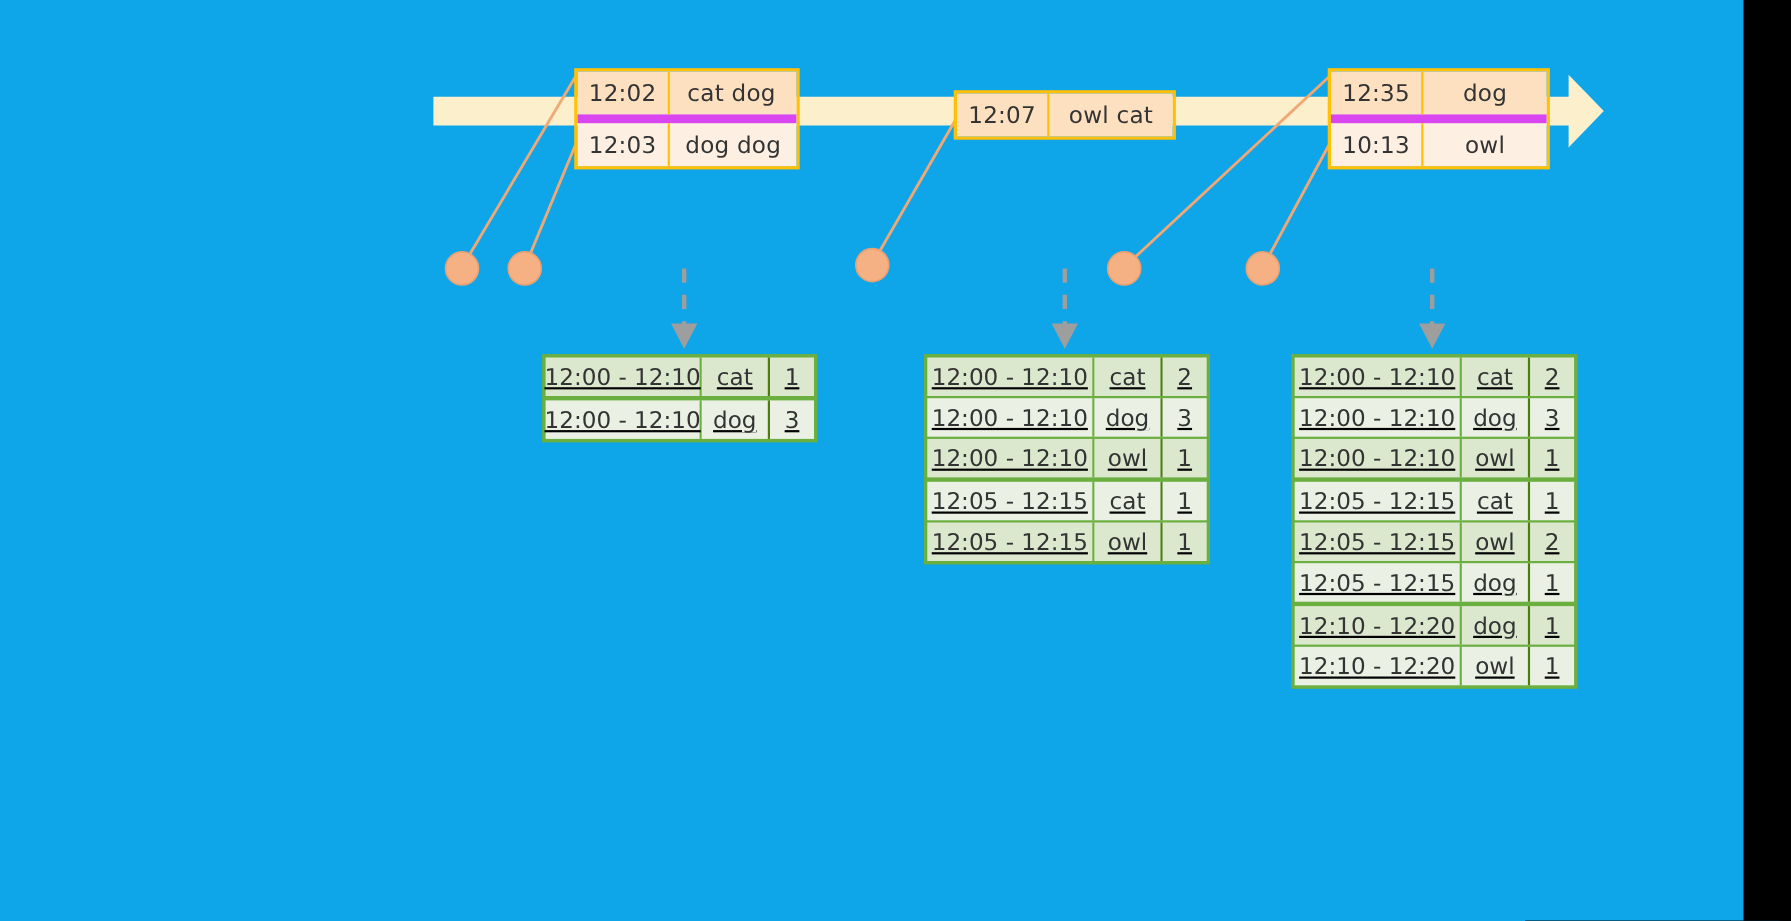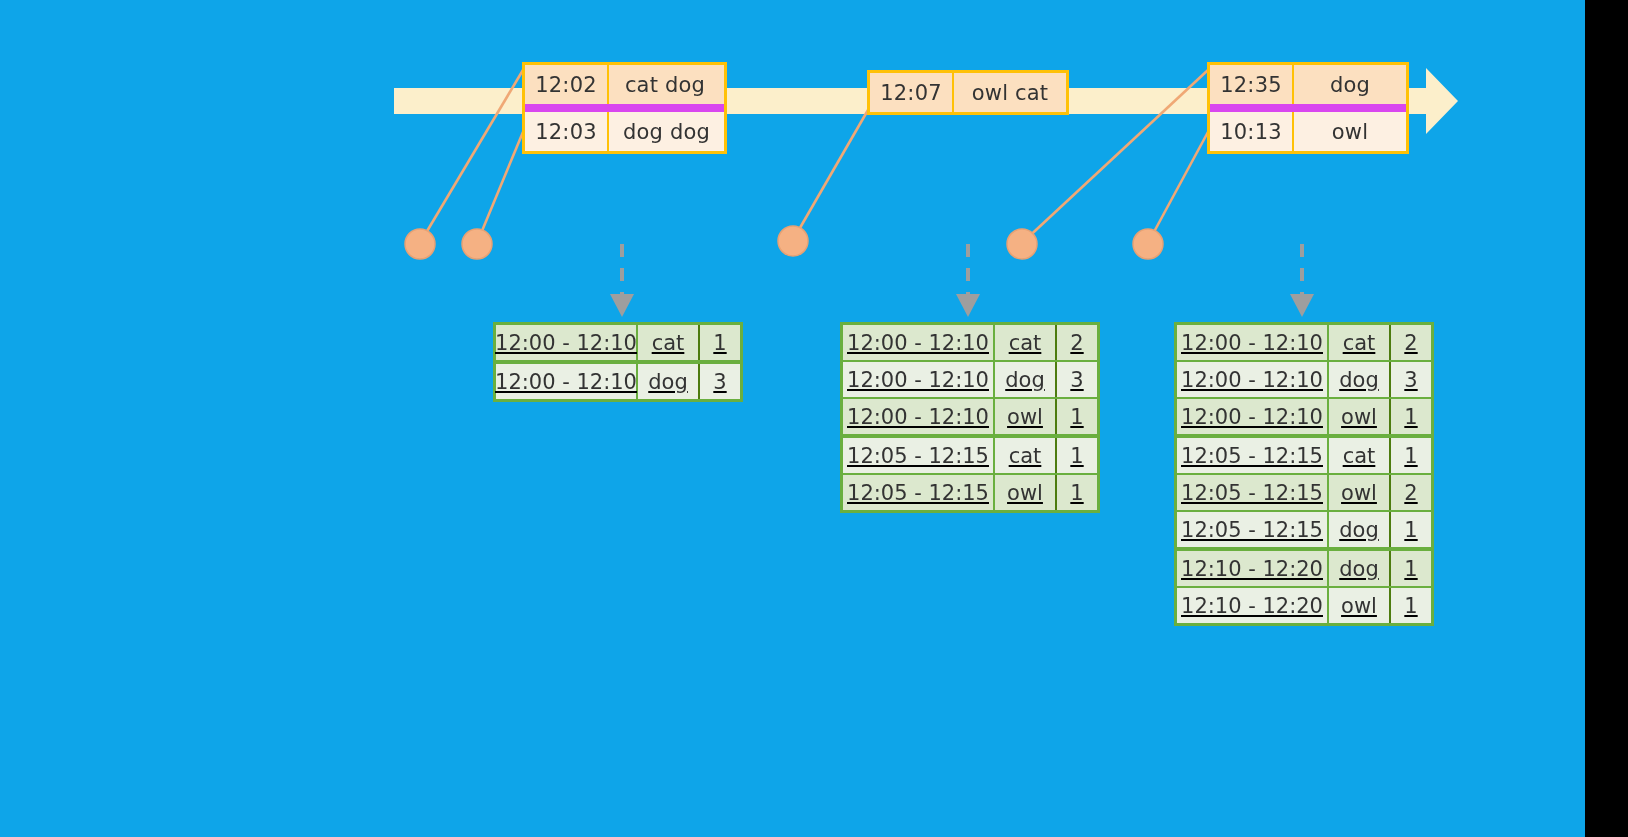--- a/index.html
+++ b/index.html
@@ -151,21 +151,21 @@
     <div class="event-row shade-a">
       <div class="event-time">12:02</div>
       <div class="event-words">cat dog</div>
     </div>
     <div class="event-row shade-b">
       <div class="event-time">12:03</div>
       <div class="event-words">dog dog</div>
     </div>
   </div>
 
-  <div class="event-group" id="eg2" style="left:867px; top:70px;">
+  <div class="event-group" id="eg2" style="left:867px; top:82px;">
     <div class="event-row shade-a">
       <div class="event-time">12:07</div>
       <div class="event-words">owl cat</div>
     </div>
   </div>
 
   <div class="event-group" id="eg3" style="left:1207px; top:62px;">
     <div class="event-row shade-a">
       <div class="event-time">12:35</div>
       <div class="event-words">dog</div>

